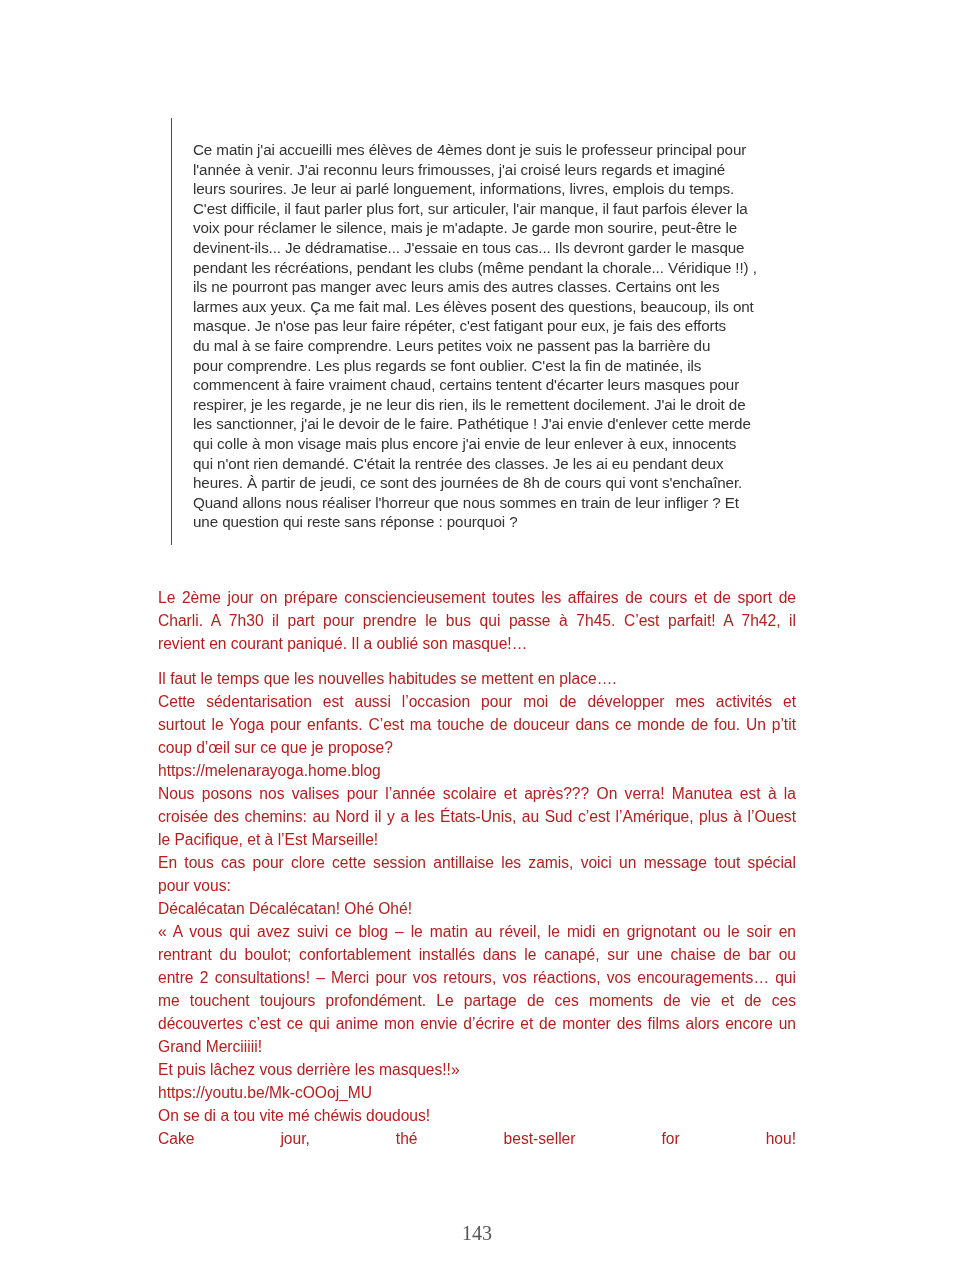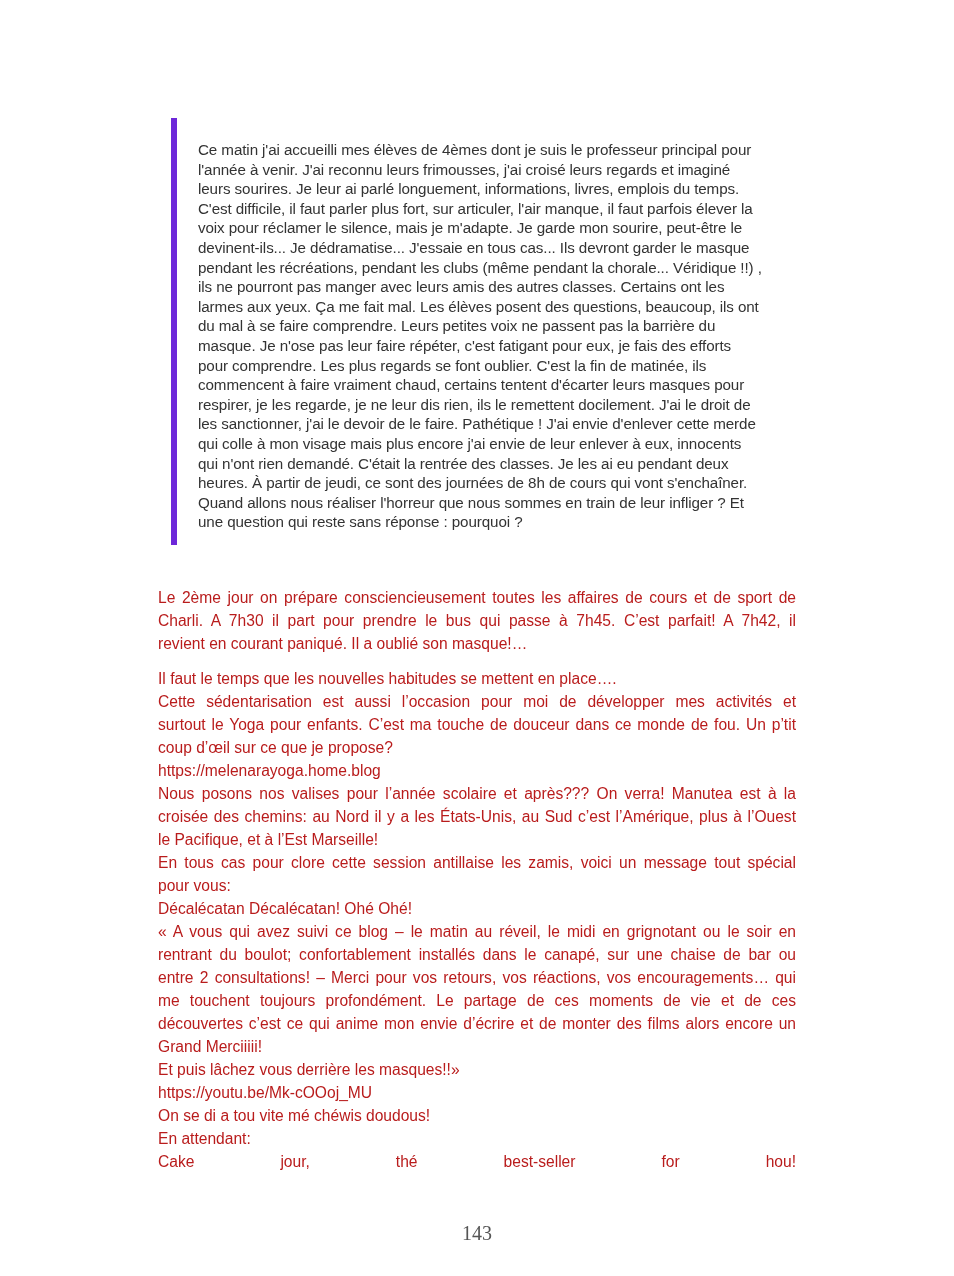--- a/index.html
+++ b/index.html
@@ -1,19 +1,19 @@
 <!DOCTYPE html>
 <html><head>
 <meta charset="utf-8">
 <style>
   html, body { margin:0; padding:0; background:#ffffff; }
   body { width:954px; height:1276px; position:relative; overflow:hidden; }
   .quote {
     position:absolute; left:171px; top:118px; width:640px; height:427px;
-    border-left:6px solid #6d28d9;
+    border-left:1px solid #6d28d9;
   }
   .quote-text {
     position:absolute; left:21px; top:22px; width:620px;
     font-family:"Liberation Sans", sans-serif; font-size:15.2px; line-height:19.6px;
     color:#333333; letter-spacing:-0.1px;
   }
   .quote-text span { display:block; white-space:nowrap; }
   .body {
     position:absolute; left:158px; top:586px; width:638px;
     font-family:"Liberation Sans", sans-serif; font-size:15.6px; line-height:23px;
@@ -35,22 +35,22 @@
   <div class="quote-text">
     <span>Ce matin j'ai accueilli mes élèves de 4èmes dont je suis le professeur principal pour</span>
     <span>l'année à venir. J'ai reconnu leurs frimousses, j'ai croisé leurs regards et imaginé</span>
     <span>leurs sourires. Je leur ai parlé longuement, informations, livres, emplois du temps.</span>
     <span>C'est difficile, il faut parler plus fort, sur articuler, l'air manque, il faut parfois élever la</span>
     <span>voix pour réclamer le silence, mais je m'adapte. Je garde mon sourire, peut-être le</span>
     <span>devinent-ils... Je dédramatise... J'essaie en tous cas... Ils devront garder le masque</span>
     <span>pendant les récréations, pendant les clubs (même pendant la chorale... Véridique !!) ,</span>
     <span>ils ne pourront pas manger avec leurs amis des autres classes. Certains ont les</span>
     <span>larmes aux yeux. Ça me fait mal. Les élèves posent des questions, beaucoup, ils ont</span>
+    <span>masque. Je n'ose pas leur faire répéter, c'est fatigant pour eux, je fais des efforts</span>
     <span>du mal à se faire comprendre. Leurs petites voix ne passent pas la barrière du</span>
-    <span>masque. Je n'ose pas leur faire répéter, c'est fatigant pour eux, je fais des efforts</span>
     <span>pour comprendre. Les plus regards se font oublier. C'est la fin de matinée, ils</span>
     <span>commencent à faire vraiment chaud, certains tentent d'écarter leurs masques pour</span>
     <span>respirer, je les regarde, je ne leur dis rien, ils le remettent docilement. J'ai le droit de</span>
     <span>les sanctionner, j'ai le devoir de le faire. Pathétique ! J'ai envie d'enlever cette merde</span>
     <span>qui colle à mon visage mais plus encore j'ai envie de leur enlever à eux, innocents</span>
     <span>qui n'ont rien demandé. C'était la rentrée des classes. Je les ai eu pendant deux</span>
     <span>heures. À partir de jeudi, ce sont des journées de 8h de cours qui vont s'enchaîner.</span>
     <span>Quand allons nous réaliser l'horreur que nous sommes en train de leur infliger ? Et</span>
     <span>une question qui reste sans réponse : pourquoi ?</span>
   </div>
@@ -84,21 +84,20 @@
     <span class="line">« A vous qui avez suivi ce blog – le matin au réveil, le midi en grignotant ou le soir en</span>
     <span class="line">rentrant du boulot; confortablement installés dans le canapé, sur une chaise de bar ou</span>
     <span class="line">entre 2 consultations! – Merci pour vos retours, vos réactions, vos encouragements… qui</span>
     <span class="line">me touchent toujours profondément. Le partage de ces moments de vie et de ces</span>
     <span class="line">découvertes c’est ce qui anime mon envie d’écrire et de monter des films alors encore un</span>
     <span class="line last">Grand Merciiiii!</span>
   </div>
   <span class="line last">Et puis lâchez vous derrière les masques!!»</span>
   <span class="line last">https://youtu.be/Mk-cOOoj_MU</span>
   <span class="line last">On se di a tou vite mé chéwis doudous!</span>
-  <span class="line last">En attendant:</span>
   <div class="justify-row">
     <span>Cake</span>
     <span>jour,</span>
     <span>thé</span>
     <span>best-seller</span>
     <span>for</span>
     <span>hou!</span>
   </div>
 </div>
 

